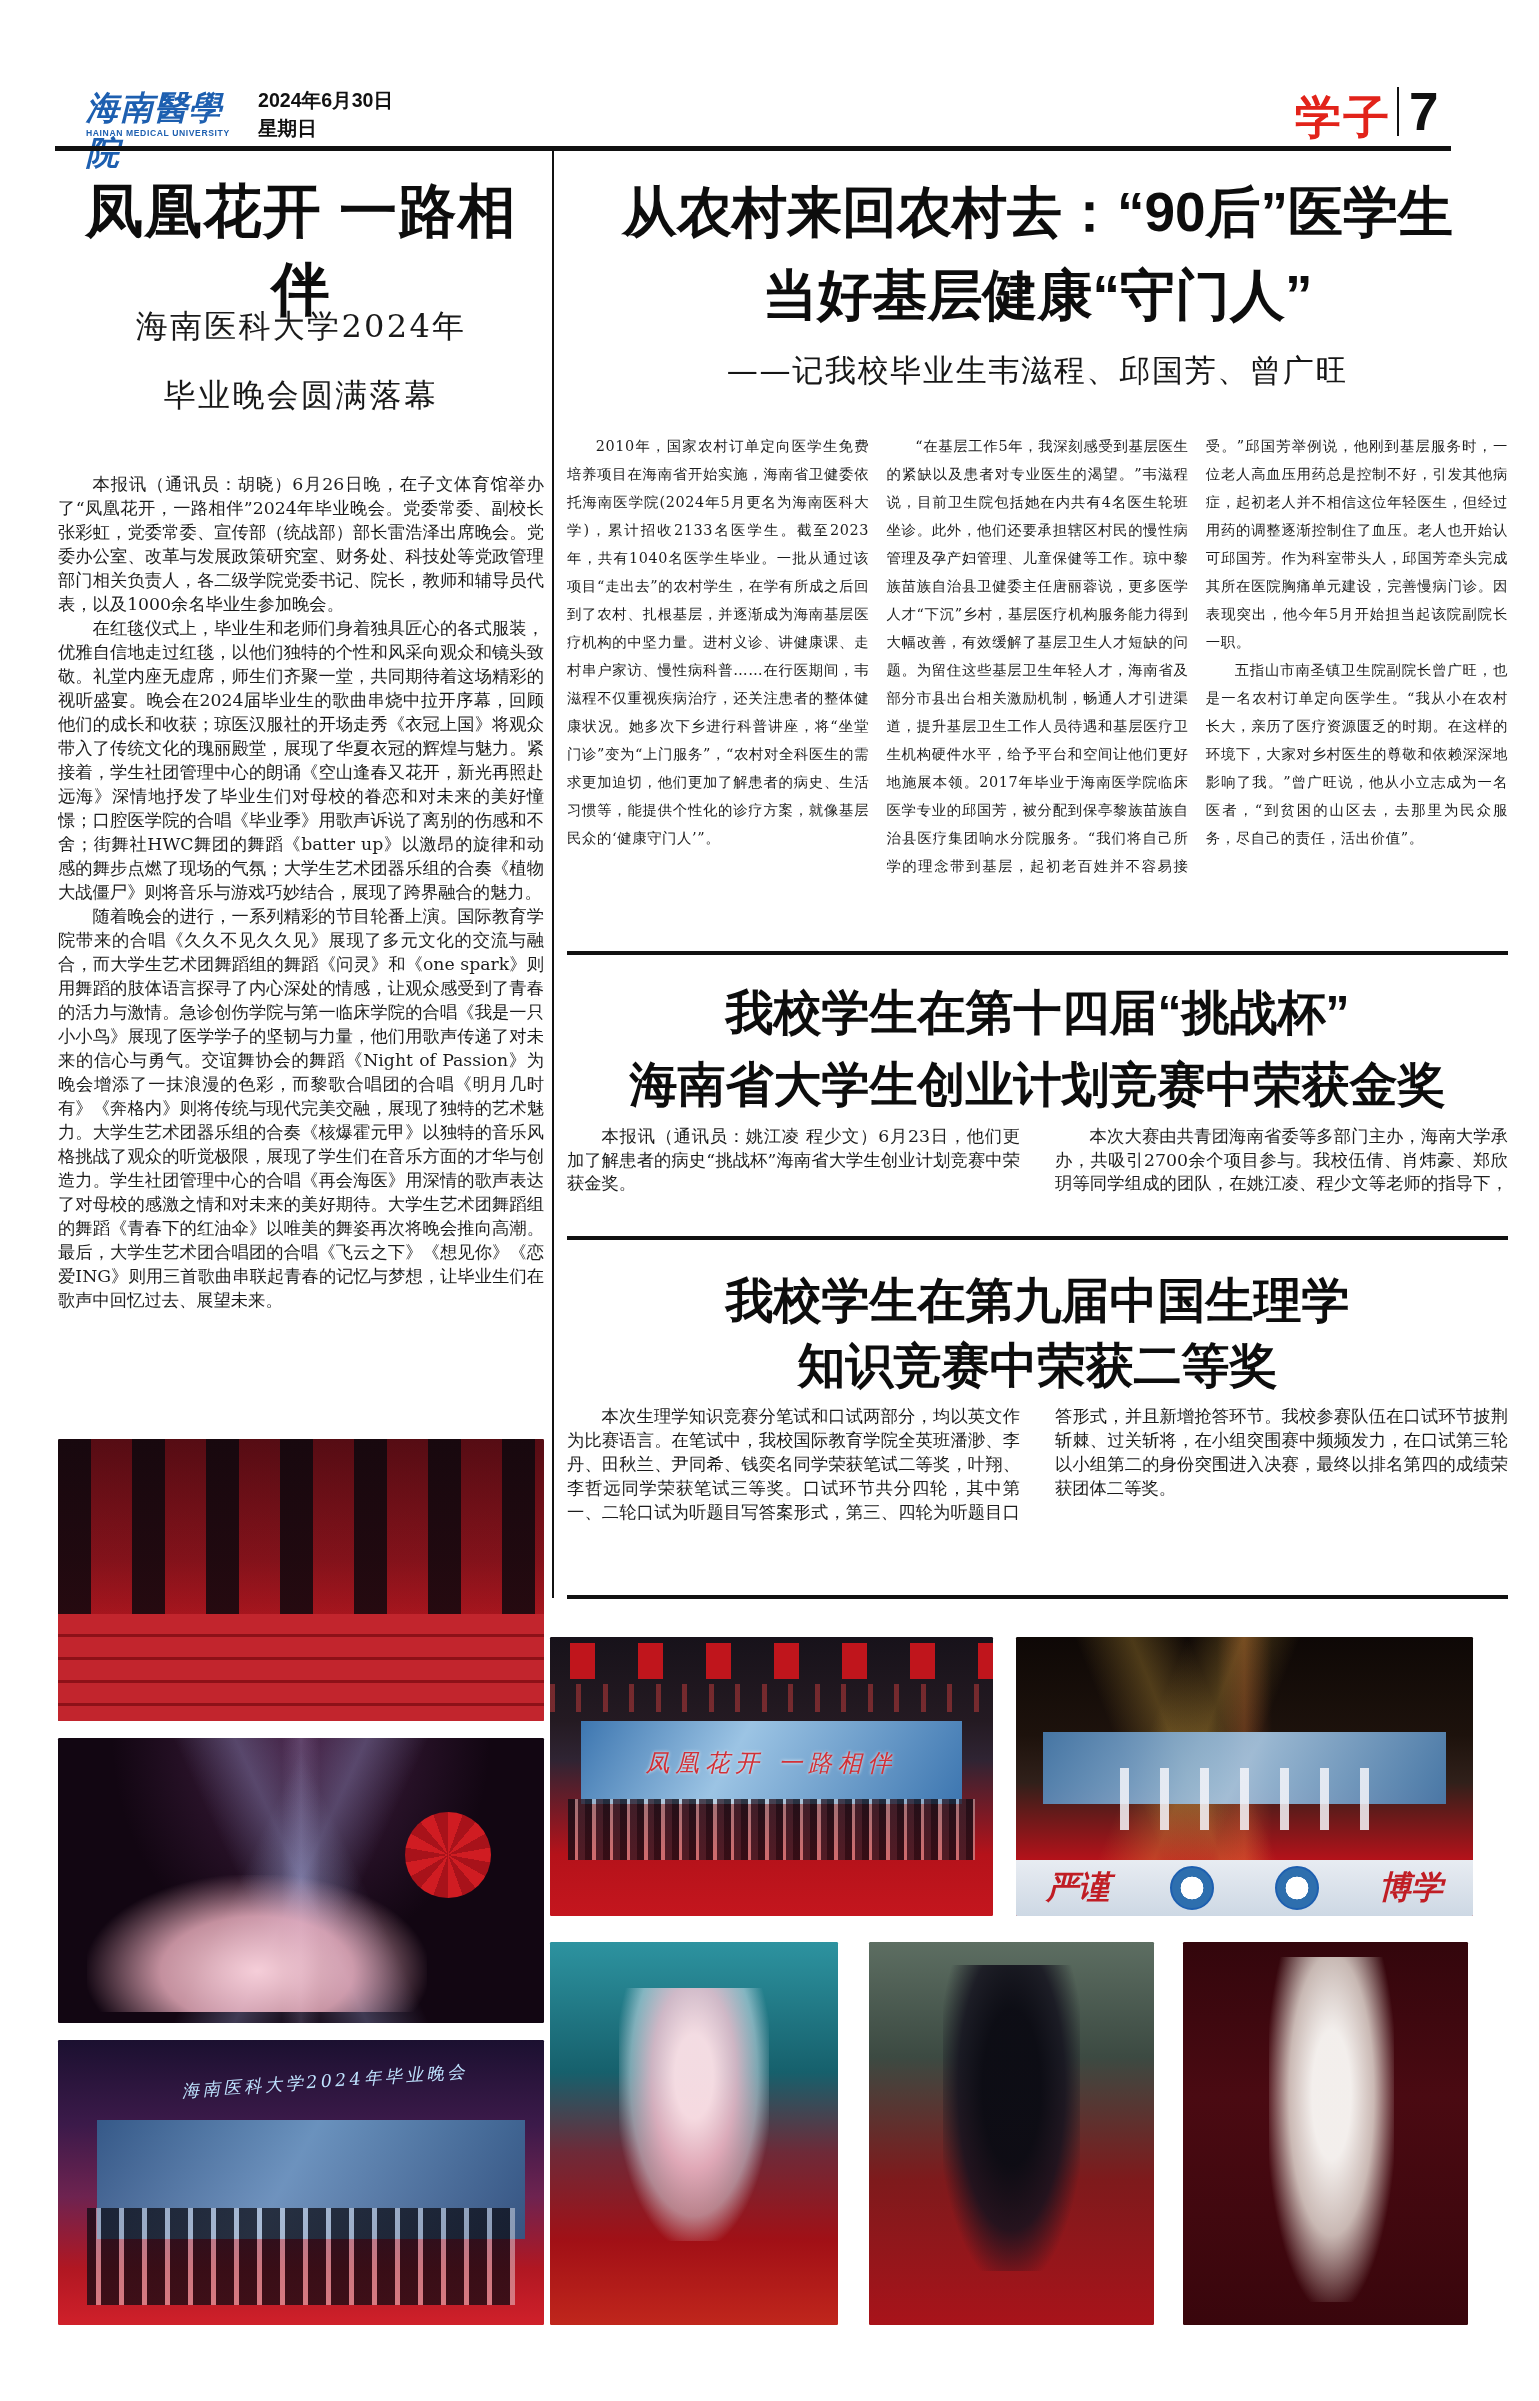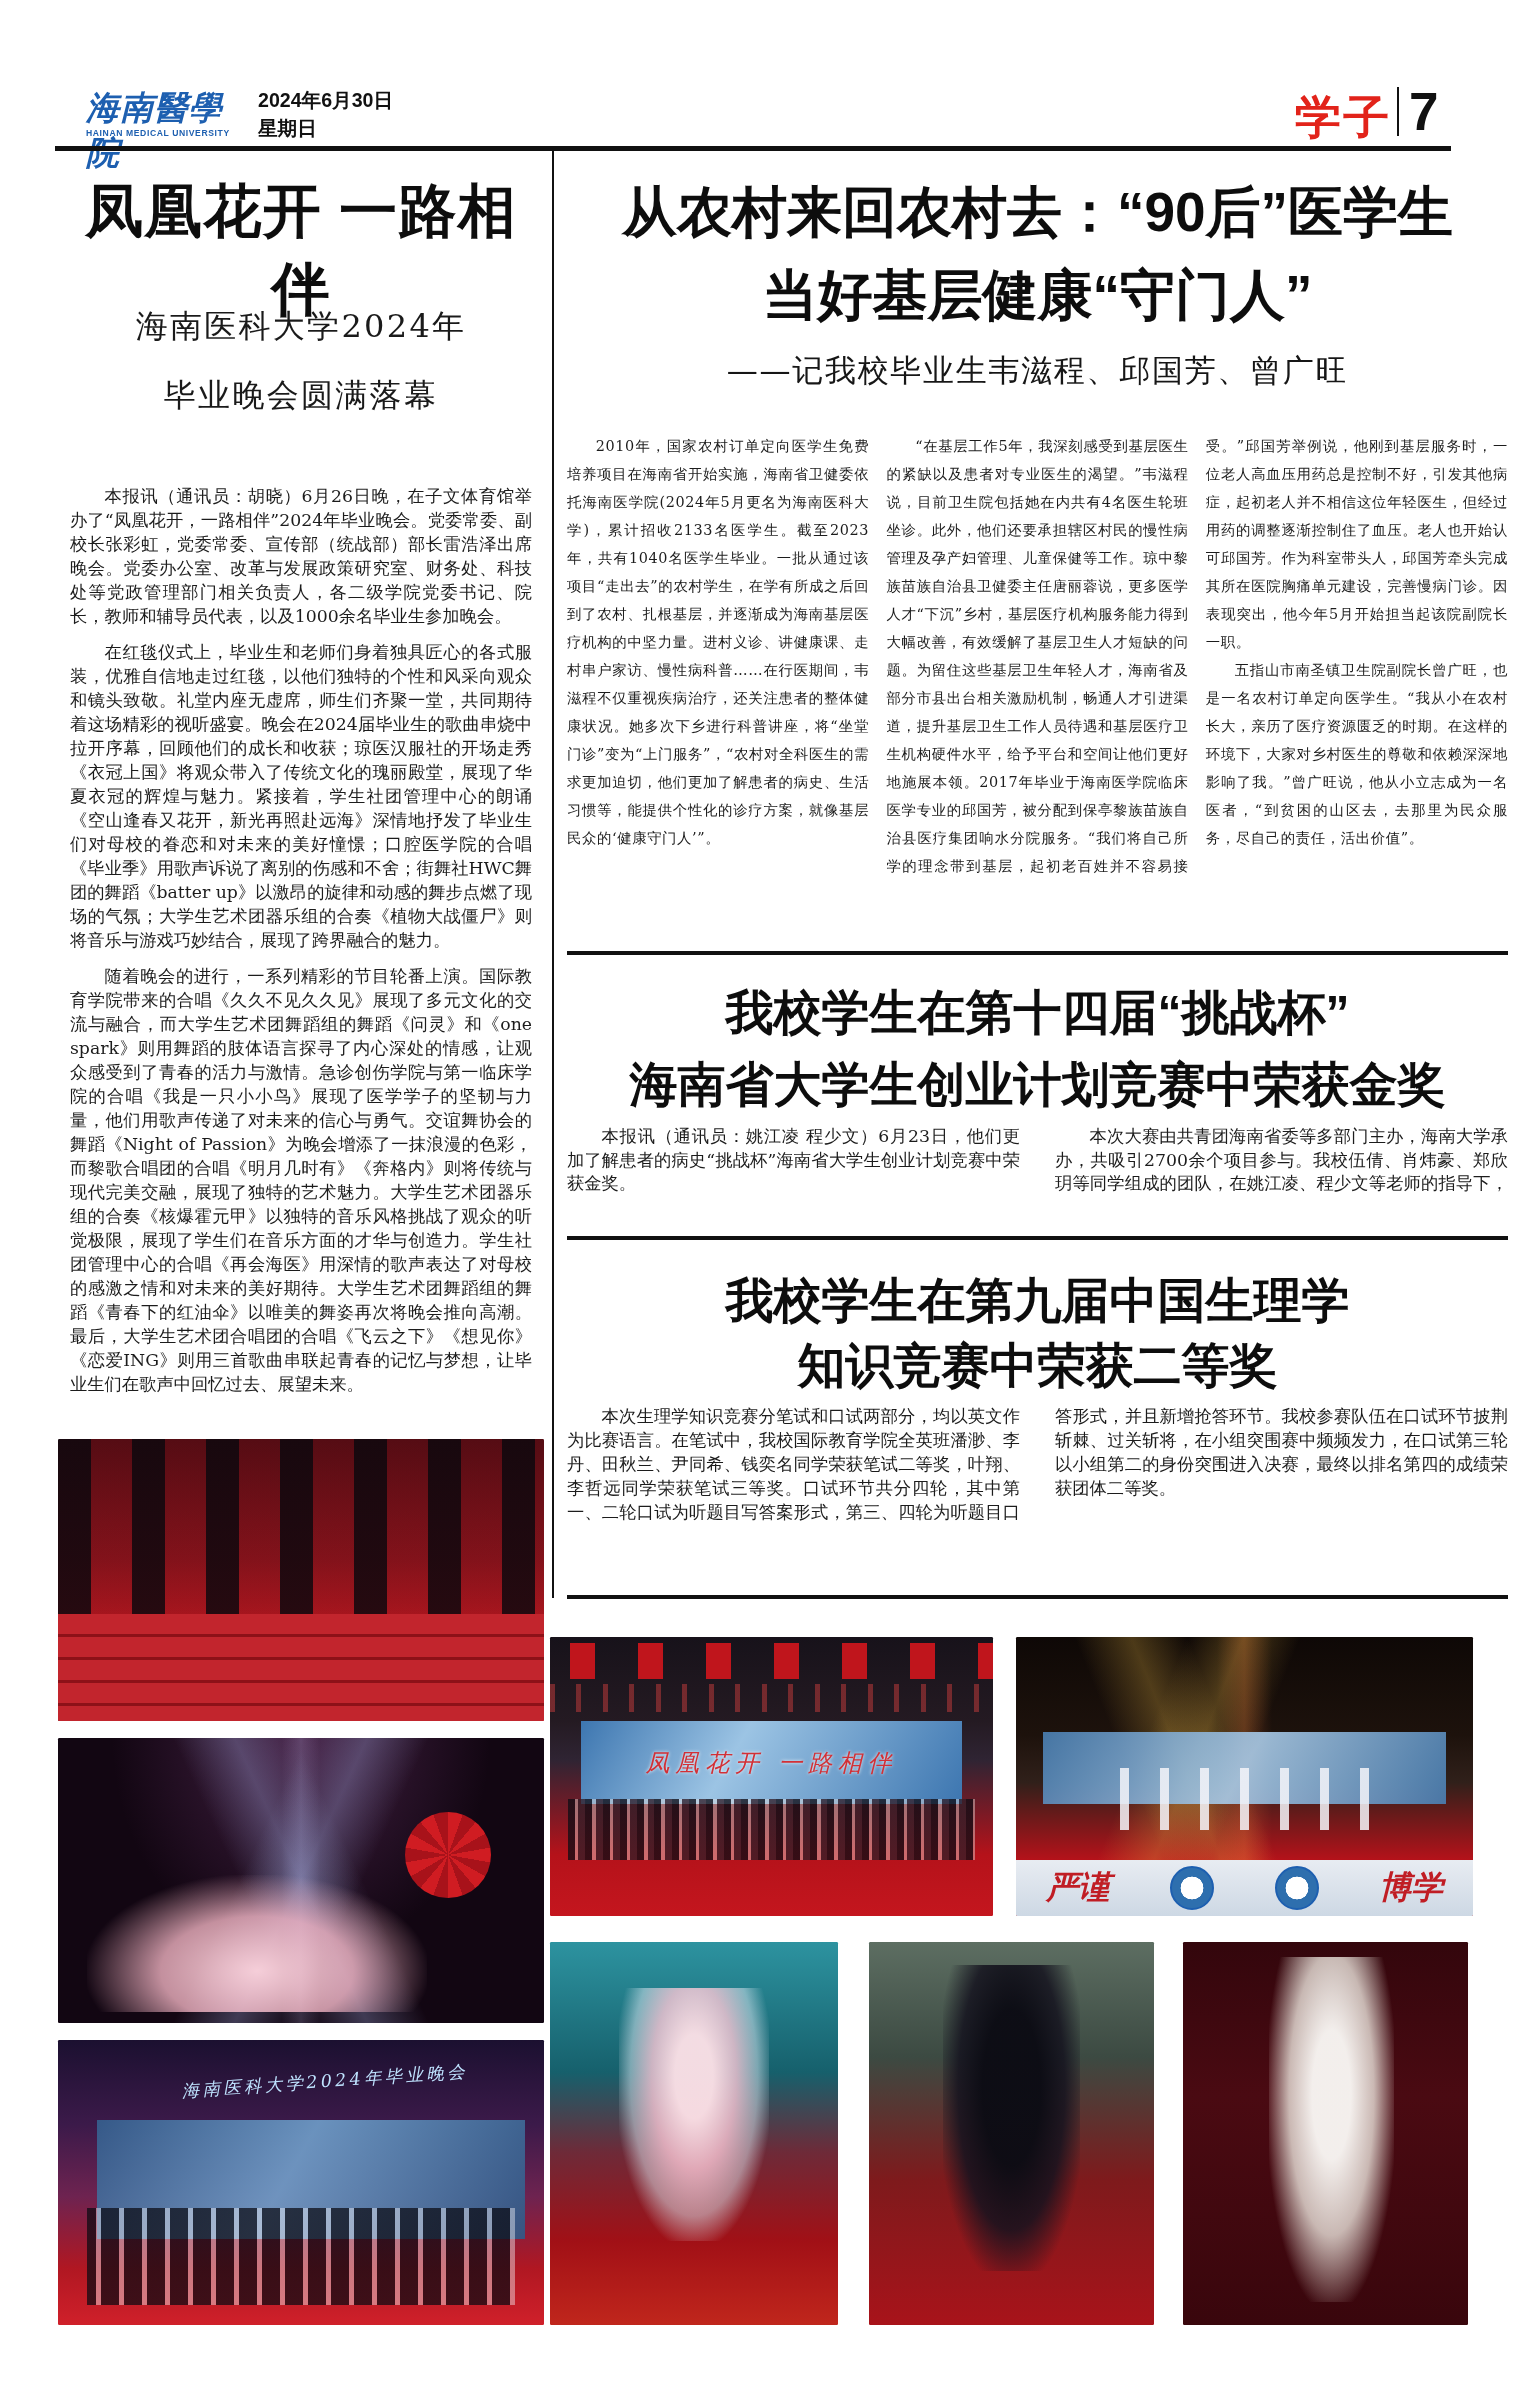--- a/index.html
+++ b/index.html
@@ -28,21 +28,21 @@
   #rule-1{left:567px;top:951px;width:941px;}
   #rule-2{left:567px;top:1236px;width:941px;}
   #rule-3{left:567px;top:1595px;width:941px;}
   
   #l-title{left:58px;top:173px;width:486px;text-align:center;
     font-family:"Liberation Sans",sans-serif;font-size:58px;font-weight:900;color:#0d0d0d;letter-spacing:1.2px;}
   #l-sub1,#l-sub2{left:58px;width:486px;text-align:center;font-size:32px;color:#1a1a1a;letter-spacing:2.3px;}
   #l-sub1{top:305px;} #l-sub2{top:374px;}
   #l-body{left:58px;top:472px;width:486px;height:958px;overflow:hidden;
     font-size:17.3px;line-height:24px;text-align:justify;}
-  #l-body p{margin:12px;text-indent:2em;}
+  #l-body p{margin:0;text-indent:2em;}
   
   #f-title1,#f-title2{left:567px;width:941px;text-align:center;
     font-family:"Liberation Sans",sans-serif;font-weight:900;color:#0d0d0d;font-size:55px;}
   #f-title1{top:176px;} #f-title2{top:259px;}
   #f-sub{left:567px;top:350px;width:941px;text-align:center;font-size:31px;color:#161616;letter-spacing:1.7px;}
   #f-body{left:567px;top:432px;width:941px;height:515px;overflow:hidden;
     column-count:3;column-gap:17.3px;font-size:14.4px;line-height:28px;
     letter-spacing:0.6px;text-align:justify;}
   #f-body p{margin:0;text-indent:2em;}
   

